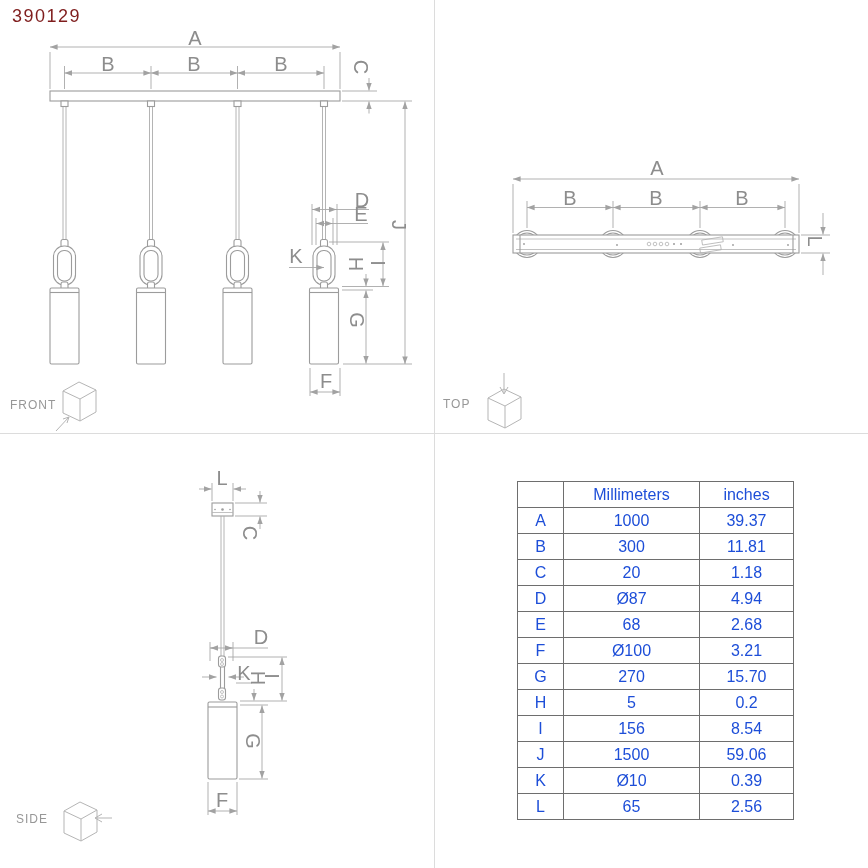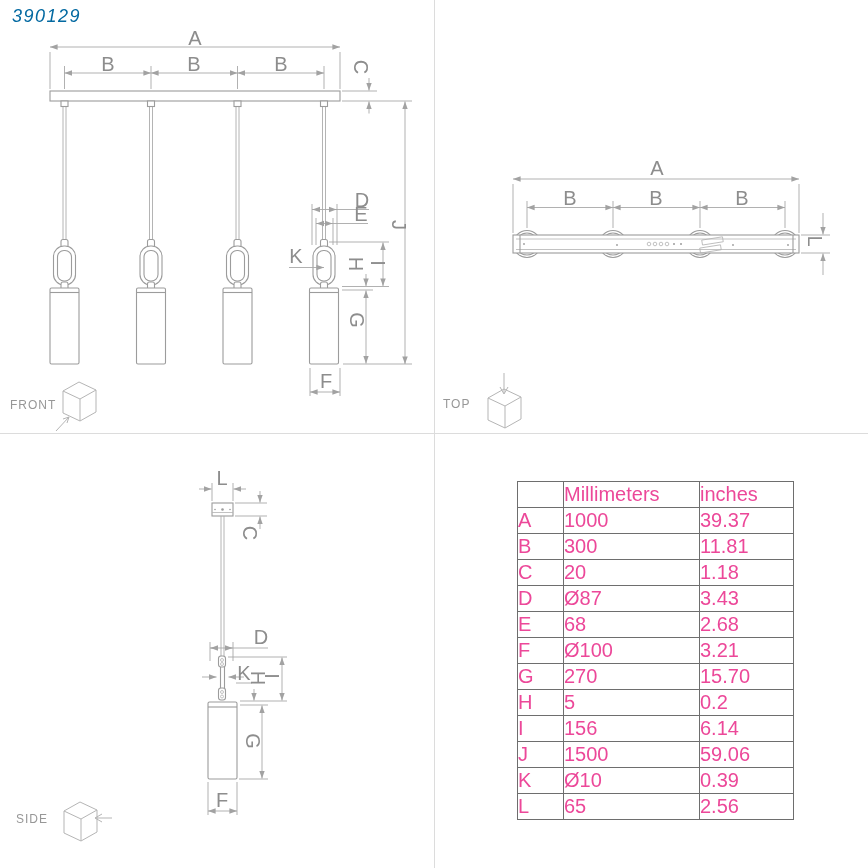--- a/index.html
+++ b/index.html
@@ -10,28 +10,28 @@
   .view-svg{position:absolute;}
   svg .p{stroke:#9c9c9c;fill:none;stroke-width:1.1;}
   svg .pf{stroke:#9c9c9c;fill:#fff;stroke-width:1.1;}
   svg .pl{stroke:#b3b3b3;fill:none;stroke-width:0.8;}
   svg .cord{stroke:#acacac;fill:none;stroke-width:0.9;}
   svg .d{stroke:#a8a8a8;fill:none;stroke-width:0.9;}
   svg .da{marker-end:url(#arw);}
   svg .dab{marker-start:url(#arw);marker-end:url(#arw);}
   svg .dot{fill:#9c9c9c;stroke:none;}
   svg text.t{font-family:"Liberation Sans",sans-serif;font-size:20px;fill:#8d8d8d;}
-  .code{position:absolute;left:12px;top:6px;font-size:18px;letter-spacing:1.5px;color:#0369a1;font-style:italic;}
+  .code{position:absolute;left:12px;top:6px;font-size:18px;letter-spacing:1.5px;color:#7f1d1d;}
   .view-label{position:absolute;font-size:12px;letter-spacing:1px;color:#979797;}
   .cube{position:absolute;}
   .cube path,.cube polyline,.cube line{stroke:#b5b5b5;fill:none;stroke-width:1;}
   table.dim-table{position:absolute;left:517px;top:481px;width:276px;border-collapse:collapse;
           table-layout:fixed;}
-  table.dim-table td{border:1.5px solid #6e6e6e;height:25px;
-          font-size:20px;color:#ec4899;padding:0;}
+  table.dim-table td{border:1.5px solid #6e6e6e;height:25px;text-align:center;
+          font-size:16px;color:#1d4ed8;padding:0;}
   table.dim-table col.c1{width:46px;} table.dim-table col.c2{width:136px;} table.dim-table col.c3{width:94px;}
 </style>
 </head>
 <body>
 
 <div id="canvas">
 
   <div class="code">390129</div>
 
   <svg class="view-svg" style="left:0;top:0" width="434" height="434" viewBox="0 0 434 434">
@@ -348,21 +348,21 @@
           <td>11.81</td>
         </tr>
     <tr>
           <td>C</td>
           <td>20</td>
           <td>1.18</td>
         </tr>
     <tr>
           <td>D</td>
           <td>Ø87</td>
-          <td>3.43</td>
+          <td>4.94</td>
         </tr>
     <tr>
           <td>E</td>
           <td>68</td>
           <td>2.68</td>
         </tr>
     <tr>
           <td>F</td>
           <td>Ø100</td>
           <td>3.21</td>
@@ -373,21 +373,21 @@
           <td>15.70</td>
         </tr>
     <tr>
           <td>H</td>
           <td>5</td>
           <td>0.2</td>
         </tr>
     <tr>
           <td>I</td>
           <td>156</td>
-          <td>6.14</td>
+          <td>8.54</td>
         </tr>
     <tr>
           <td>J</td>
           <td>1500</td>
           <td>59.06</td>
         </tr>
     <tr>
           <td>K</td>
           <td>Ø10</td>
           <td>0.39</td>

